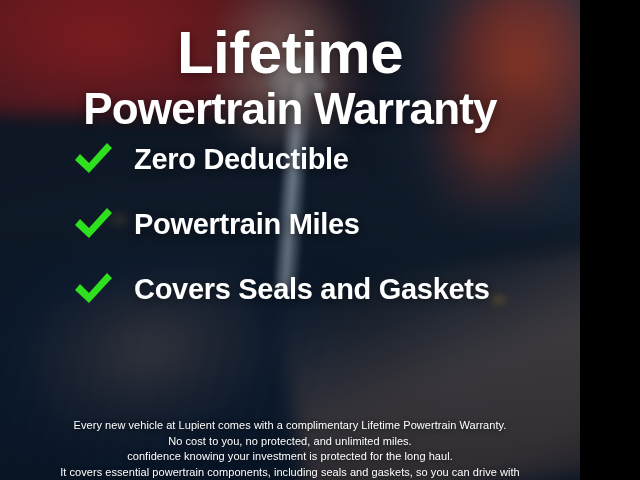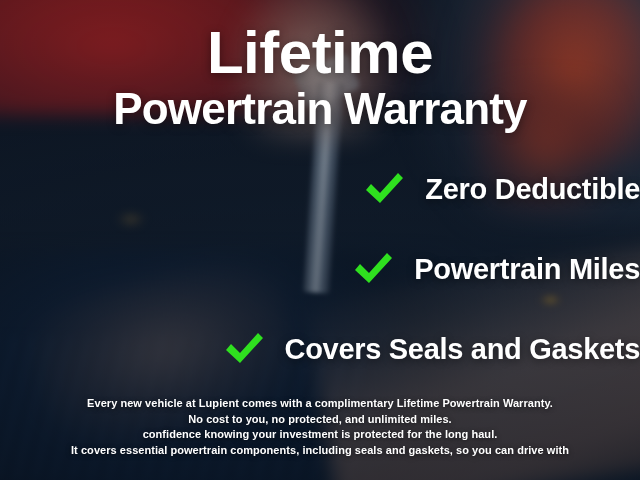--- a/index.html
+++ b/index.html
@@ -7,21 +7,21 @@
     margin: 0;
     padding: 0;
     background: #000;
   }
   body {
     font-family: "Liberation Sans", sans-serif;
   }
 
   .banner {
     position: relative;
-    width: 640px;
+    width: 580px;
     height: 480px;
     overflow: hidden;
     background: #0369a1;
     user-select: none;
   }
 
   
   .bg {
     position: absolute;
     inset: 0;
@@ -225,26 +225,25 @@
   }
   .headline .line2 {
     display: block;
     font-size: 44px;
     line-height: 50px;
     font-weight: 700;
     letter-spacing: -0.8px;
   }
 
   .benefits {
-    margin-top: 36px;
+    margin-top: 6px;
     padding-left: 72px;
     display: flex;
     flex-direction: column;
-    gap: 42px;
-    align-items: flex-end;
+    gap: 27px;
   }
   .benefit {
     display: flex;
     align-items: center;
     gap: 20px;
   }
   .check-icon {
     width: 42px;
     height: 38px;
     flex: 0 0 auto;
@@ -255,26 +254,25 @@
     font-size: 29px;
     font-weight: 700;
     line-height: 32px;
     letter-spacing: -0.3px;
     text-shadow: 0 2px 8px rgba(0,0,0,0.45);
     white-space: nowrap;
   }
 
   .legal {
     margin-top: auto;
-    margin-bottom: 22px;
     padding: 0 26px;
     text-align: center;
     color: #ffffff;
     font-size: 11px;
-    font-weight: 700;
+    font-weight: 400;
     line-height: 15.5px;
     letter-spacing: 0.05px;
     text-shadow: 0 1px 5px rgba(0,0,0,0.6);
   }
   .legal p { margin: 0; }
 </style>
 </head>
 <body>
 
 <div class="banner">

